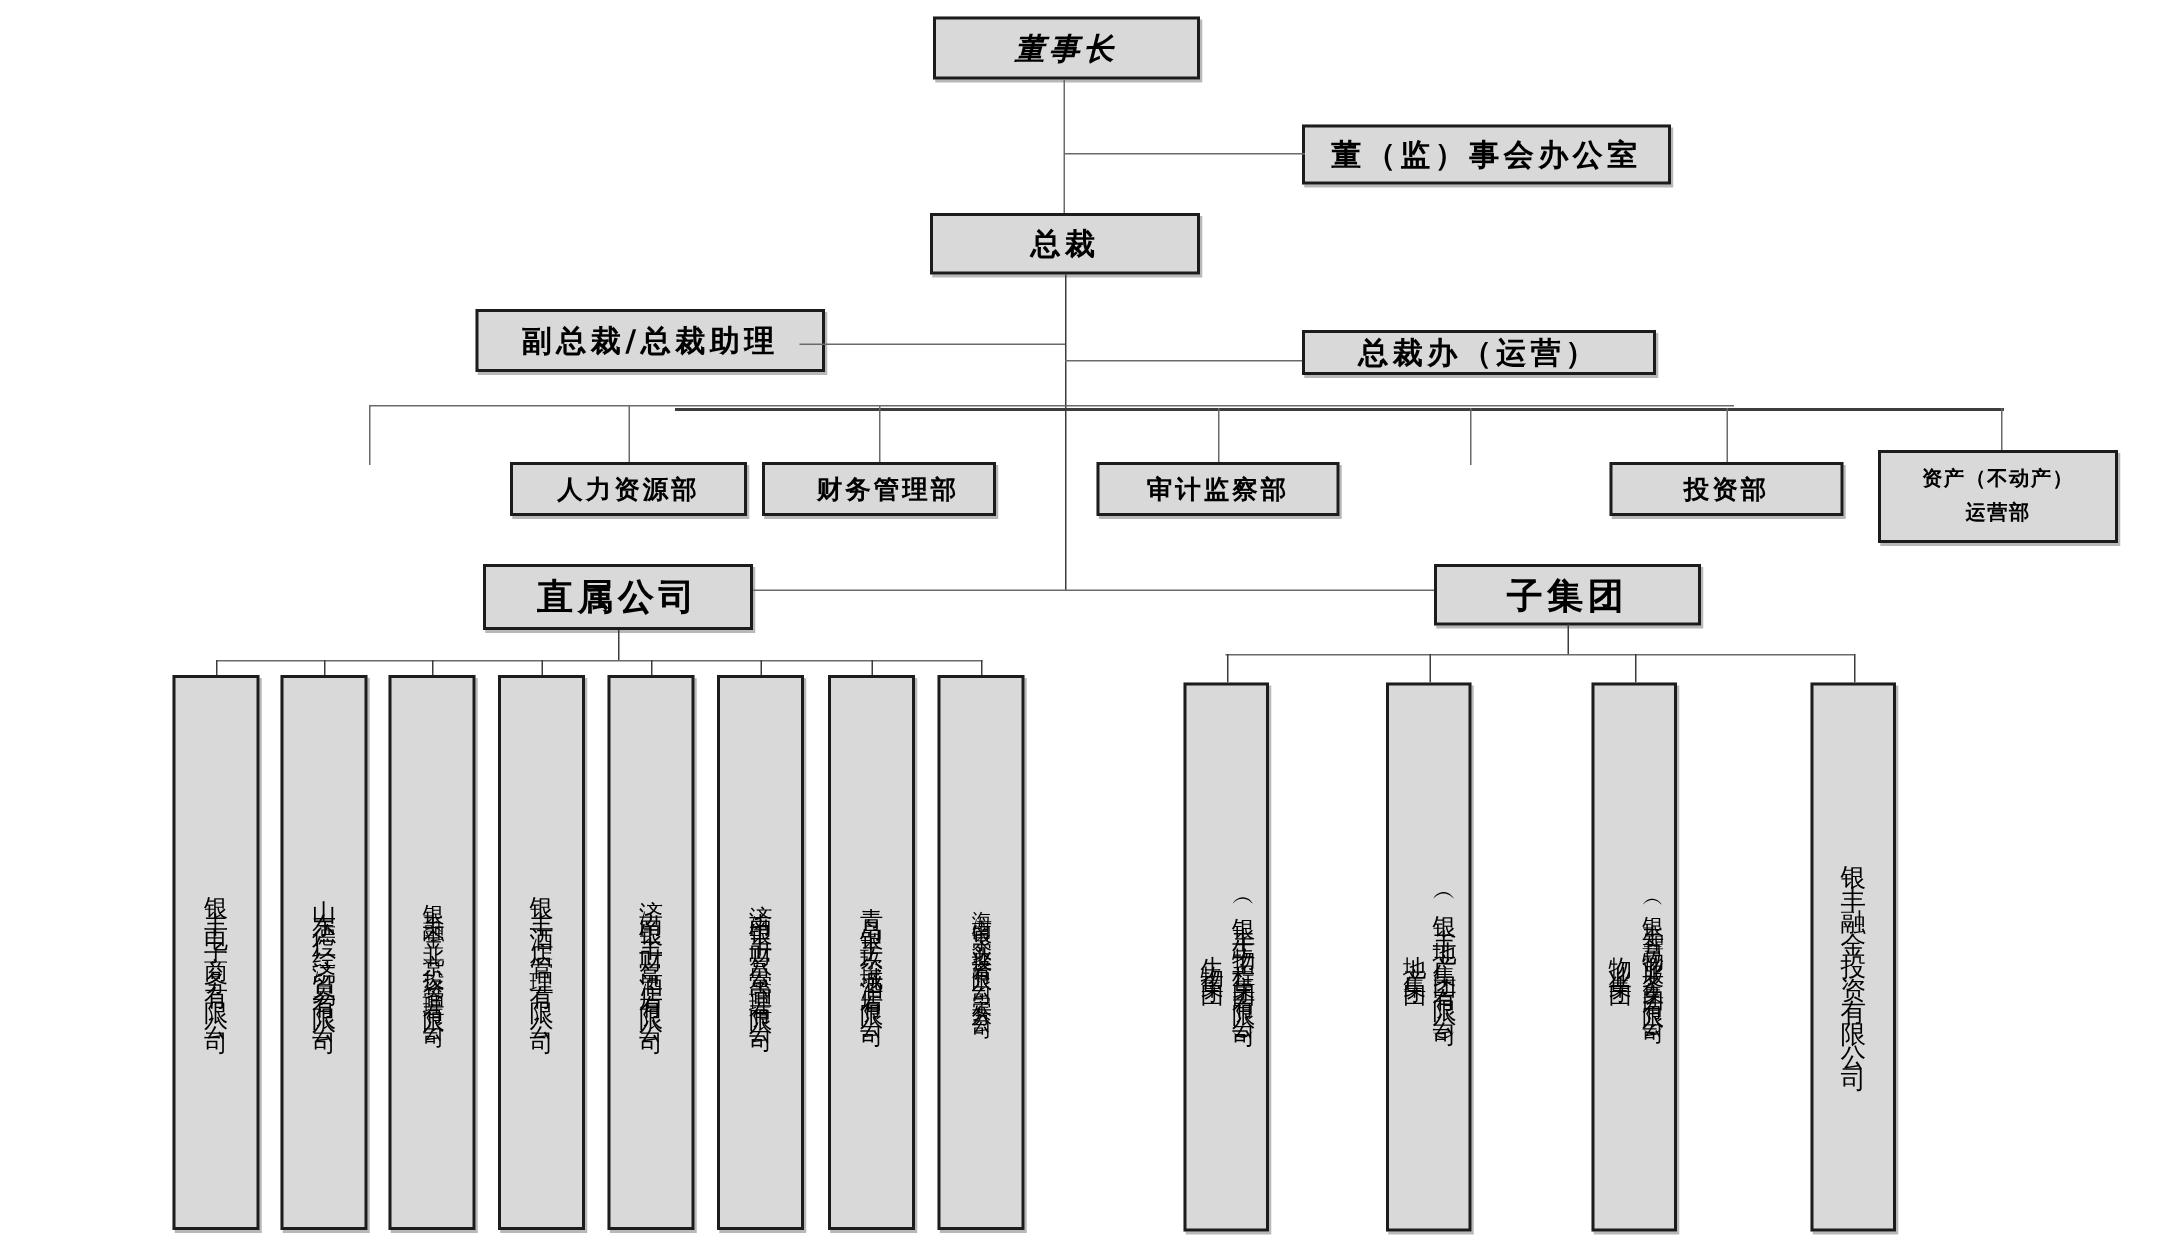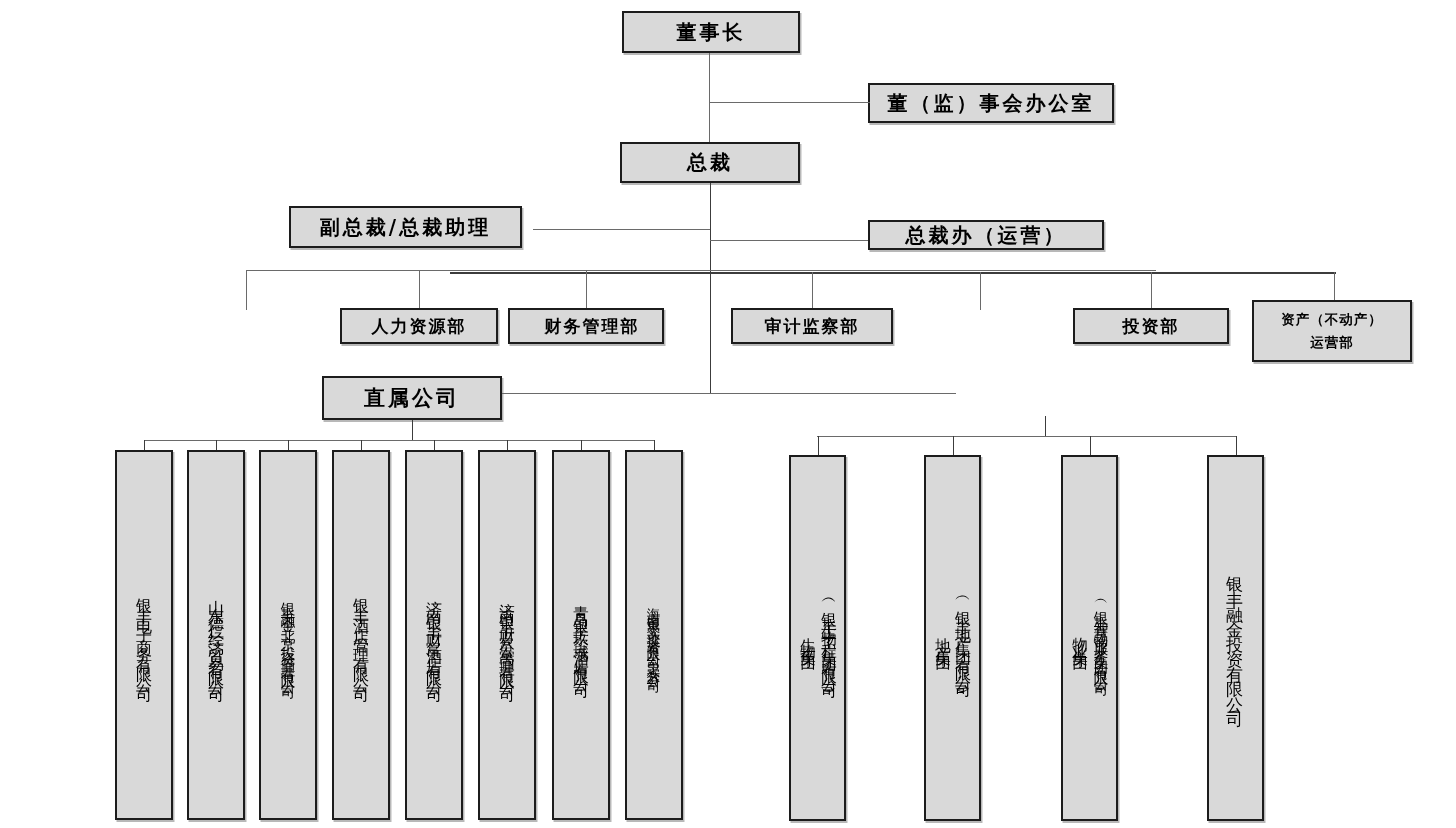--- a/index.html
+++ b/index.html
@@ -10,21 +10,21 @@
   }
   
   .hbox{
     position:absolute;box-sizing:border-box;
     background:var(--fill,#d9d9d9);border:2px solid var(--border,#1c1c1c);
     display:flex;align-items:center;justify-content:center;
     font-weight:bold;letter-spacing:3px;text-align:center;
     box-shadow:1.5px 2px 0 rgba(0,0,0,0.28);
   }
   .fs20{font-size:20px;}
-  .fs19{font-size:21px;}
+  .fs19{font-size:24px;}
   .fs17{font-size:17px;letter-spacing:2px;}
   .dept-small{font-size:13.5px;letter-spacing:1px;line-height:1.7;white-space:pre-line;font-weight:bold;}
   
   .vbox{
     position:absolute;box-sizing:border-box;
     background:var(--fill,#d9d9d9);border:2px solid var(--border,#1c1c1c);
     box-shadow:1.5px 2px 0 rgba(0,0,0,0.28);
   }
   .vsingle{
     writing-mode:vertical-rl;text-align:center;
@@ -36,38 +36,39 @@
   .v-a{font-size:16px;letter-spacing:10px;}
   .v-b{font-size:16px;letter-spacing:8px;}
   .v-c{font-size:15.5px;letter-spacing:6.5px;}
   .v-d{font-size:14.5px;letter-spacing:5.5px;}
   .v-e{font-size:13.5px;letter-spacing:4.5px;}
   .v-spread{font-size:17px;letter-spacing:15px;}
   
   .line{position:absolute;background:var(--conn,#6a6a6a);}
   .line.dark{background:var(--conn-dark,#3c3c3c);}
   
-  #n-chairman{left:622px;top:11px;width:178px;height:42px;}
+  #n-chairman{left:622px;top:11px;width:178px;height:42px;font-style:italic;}
   #n-board{left:868px;top:83px;width:246px;height:40px;}
   #n-president{left:620px;top:142px;width:180px;height:41px;}
-  #n-vp{left:289px;top:206px;width:233px;height:42px;}
+  #n-vp{left:317px;top:206px;width:233px;height:42px;}
   #n-po{left:868px;top:220px;width:236px;height:30px;}
   #n-direct{left:322px;top:376px;width:180px;height:44px;}
   #n-subg{left:956px;top:376px;width:178px;height:41px;}
 </style>
 </head>
 <body>
 
 <div class="canvas">
   <div class="hbox fs20" id="n-chairman">董事长</div>
   <div class="hbox fs20" id="n-board">董（监）事会办公室</div>
   <div class="hbox fs20" id="n-president">总裁</div>
   <div class="hbox fs20" id="n-vp">副总裁/总裁助理</div>
   <div class="hbox fs20" id="n-po">总裁办（运营）</div>
   <div class="hbox fs19" id="n-direct">直属公司</div>
+  <div class="hbox fs19" id="n-subg">子集团</div>
 <div class="line" style="left: 709px; top: 53px; width: 1px; height: 89px;"></div>
     <div class="line" style="left: 710px; top: 102px; width: 160px; height: 1px;"></div>
     <div class="line dark" style="left: 710px; top: 183px; width: 1px; height: 211px;"></div>
     <div class="line" style="left: 533px; top: 229px; width: 177px; height: 1px;"></div>
     <div class="line" style="left: 710px; top: 240px; width: 158px; height: 1px;"></div>
     <div class="line" style="left: 246px; top: 270px; width: 910px; height: 1px;"></div>
     <div class="line dark" style="left: 450px; top: 272px; width: 886px; height: 2px;"></div>
     <div class="line" style="left: 246px; top: 270px; width: 1px; height: 40px;"></div>
     <div class="line" style="left: 419px; top: 270px; width: 1px; height: 40px;"></div>
     <div class="line" style="left: 586px; top: 270px; width: 1px; height: 40px;"></div>

